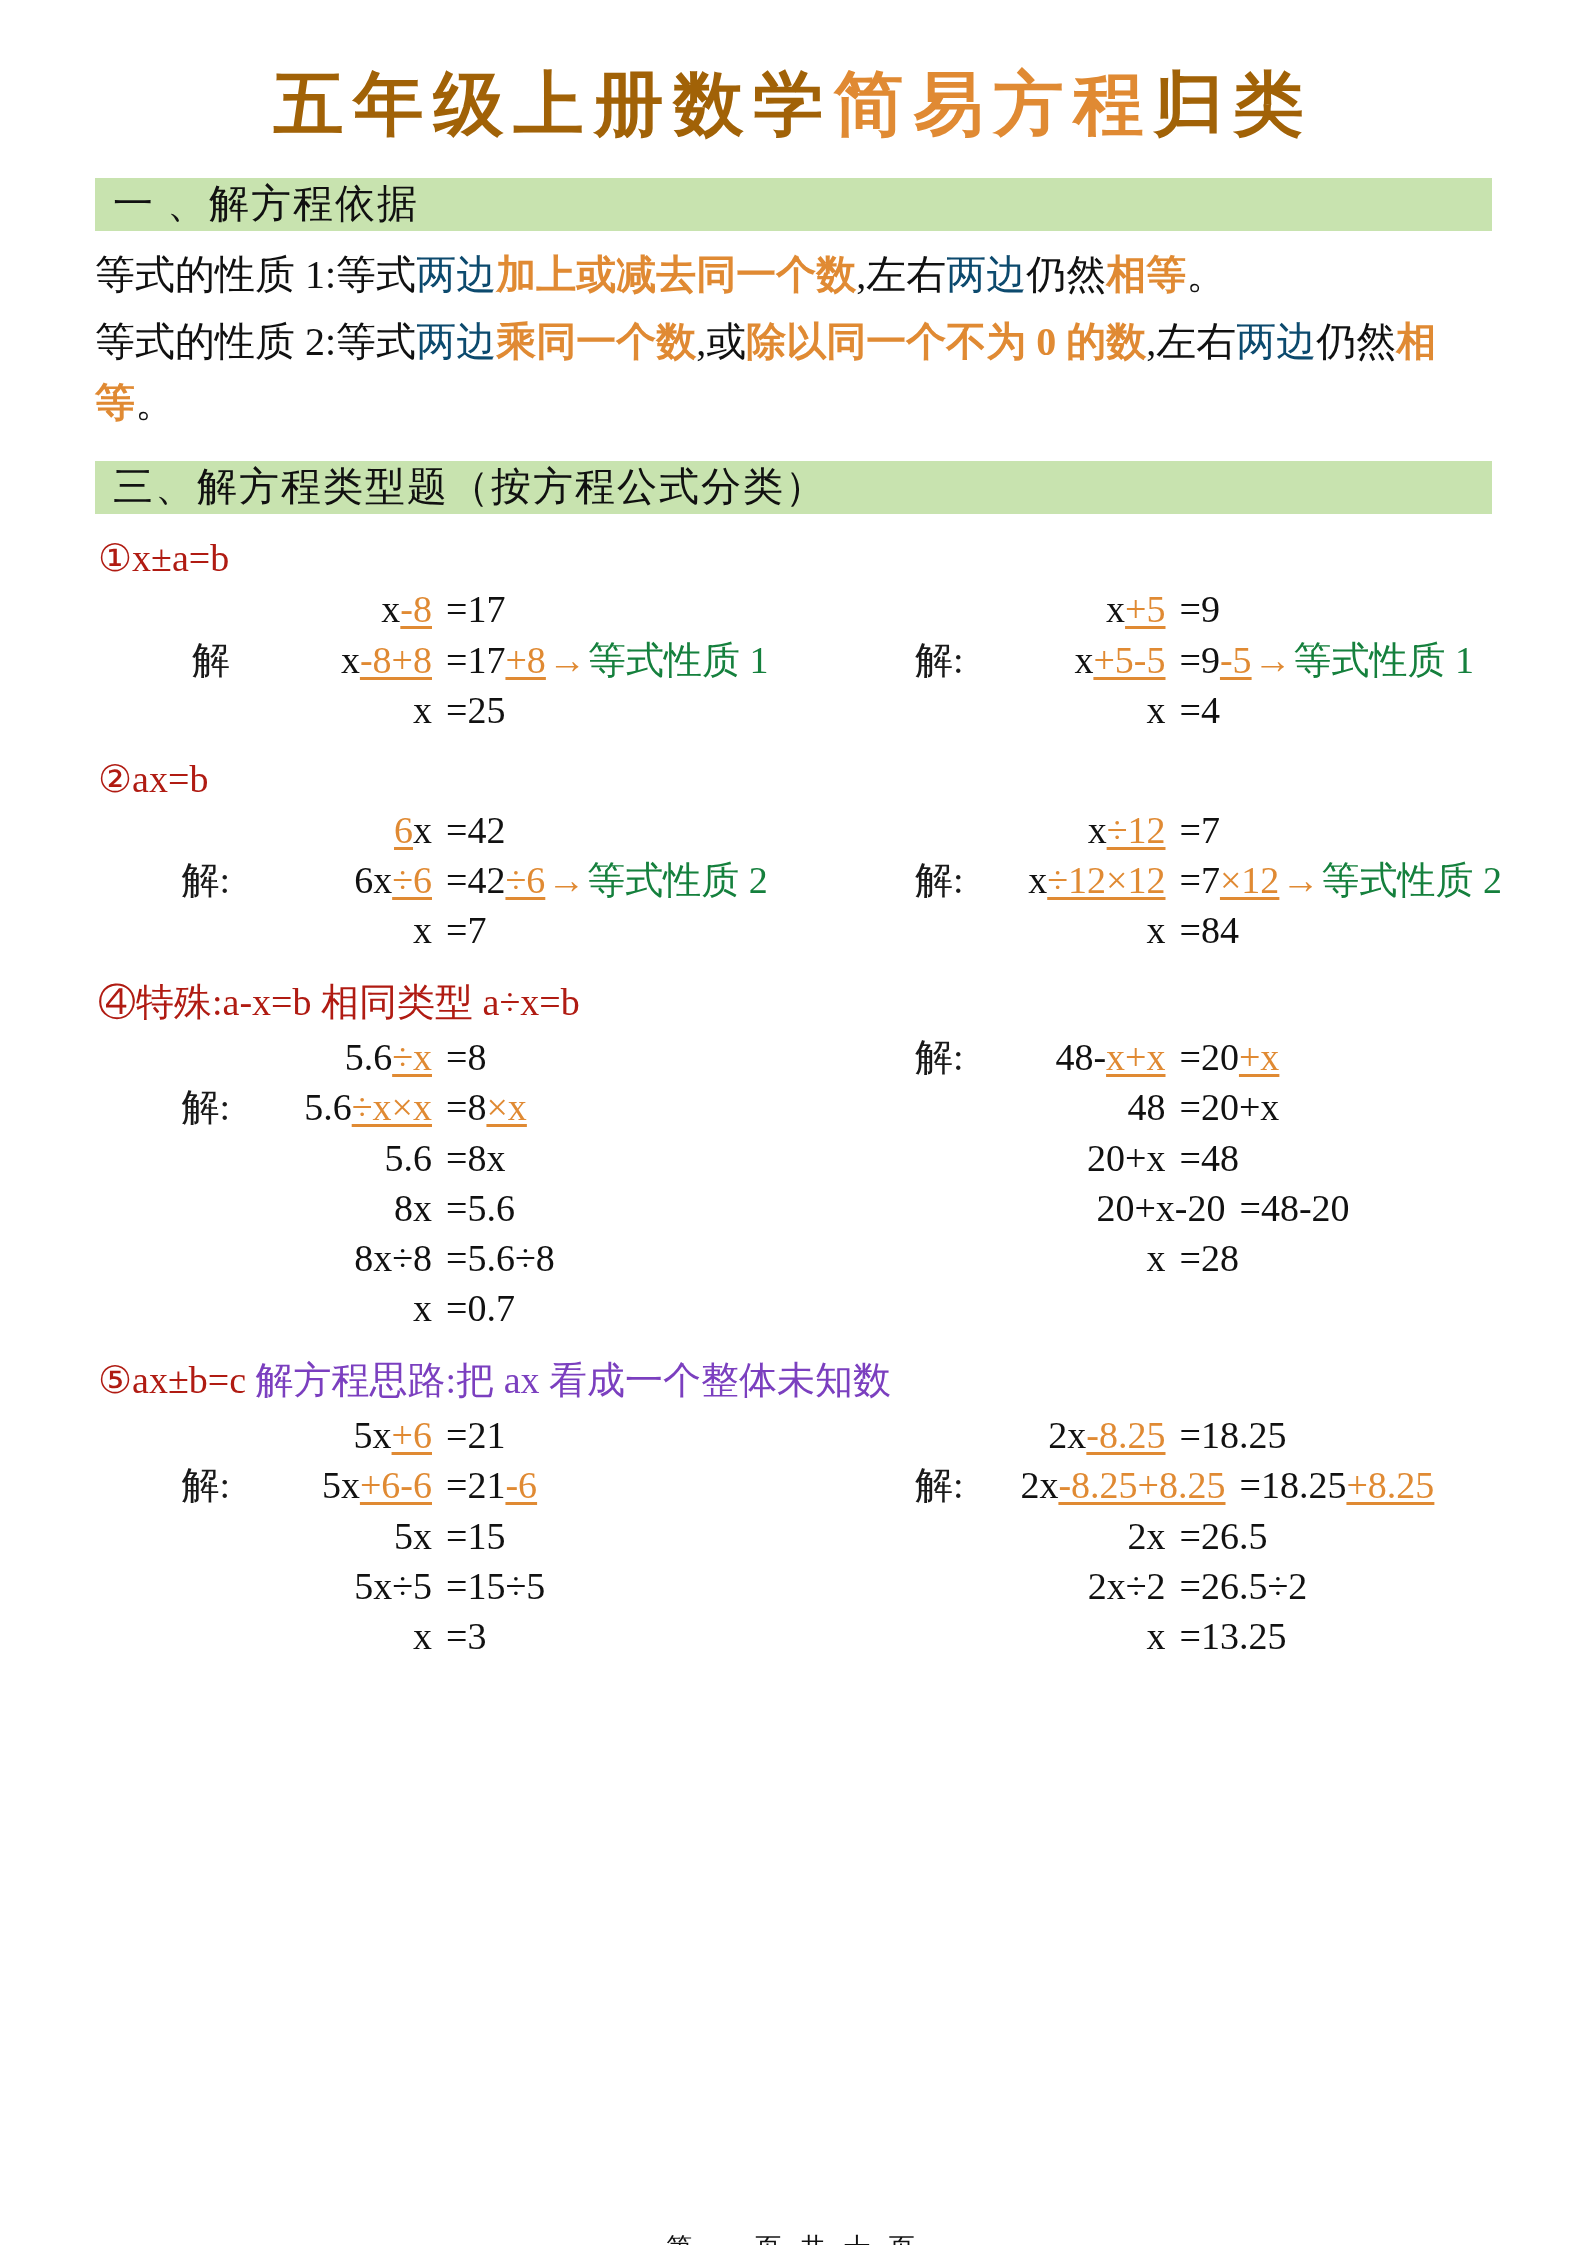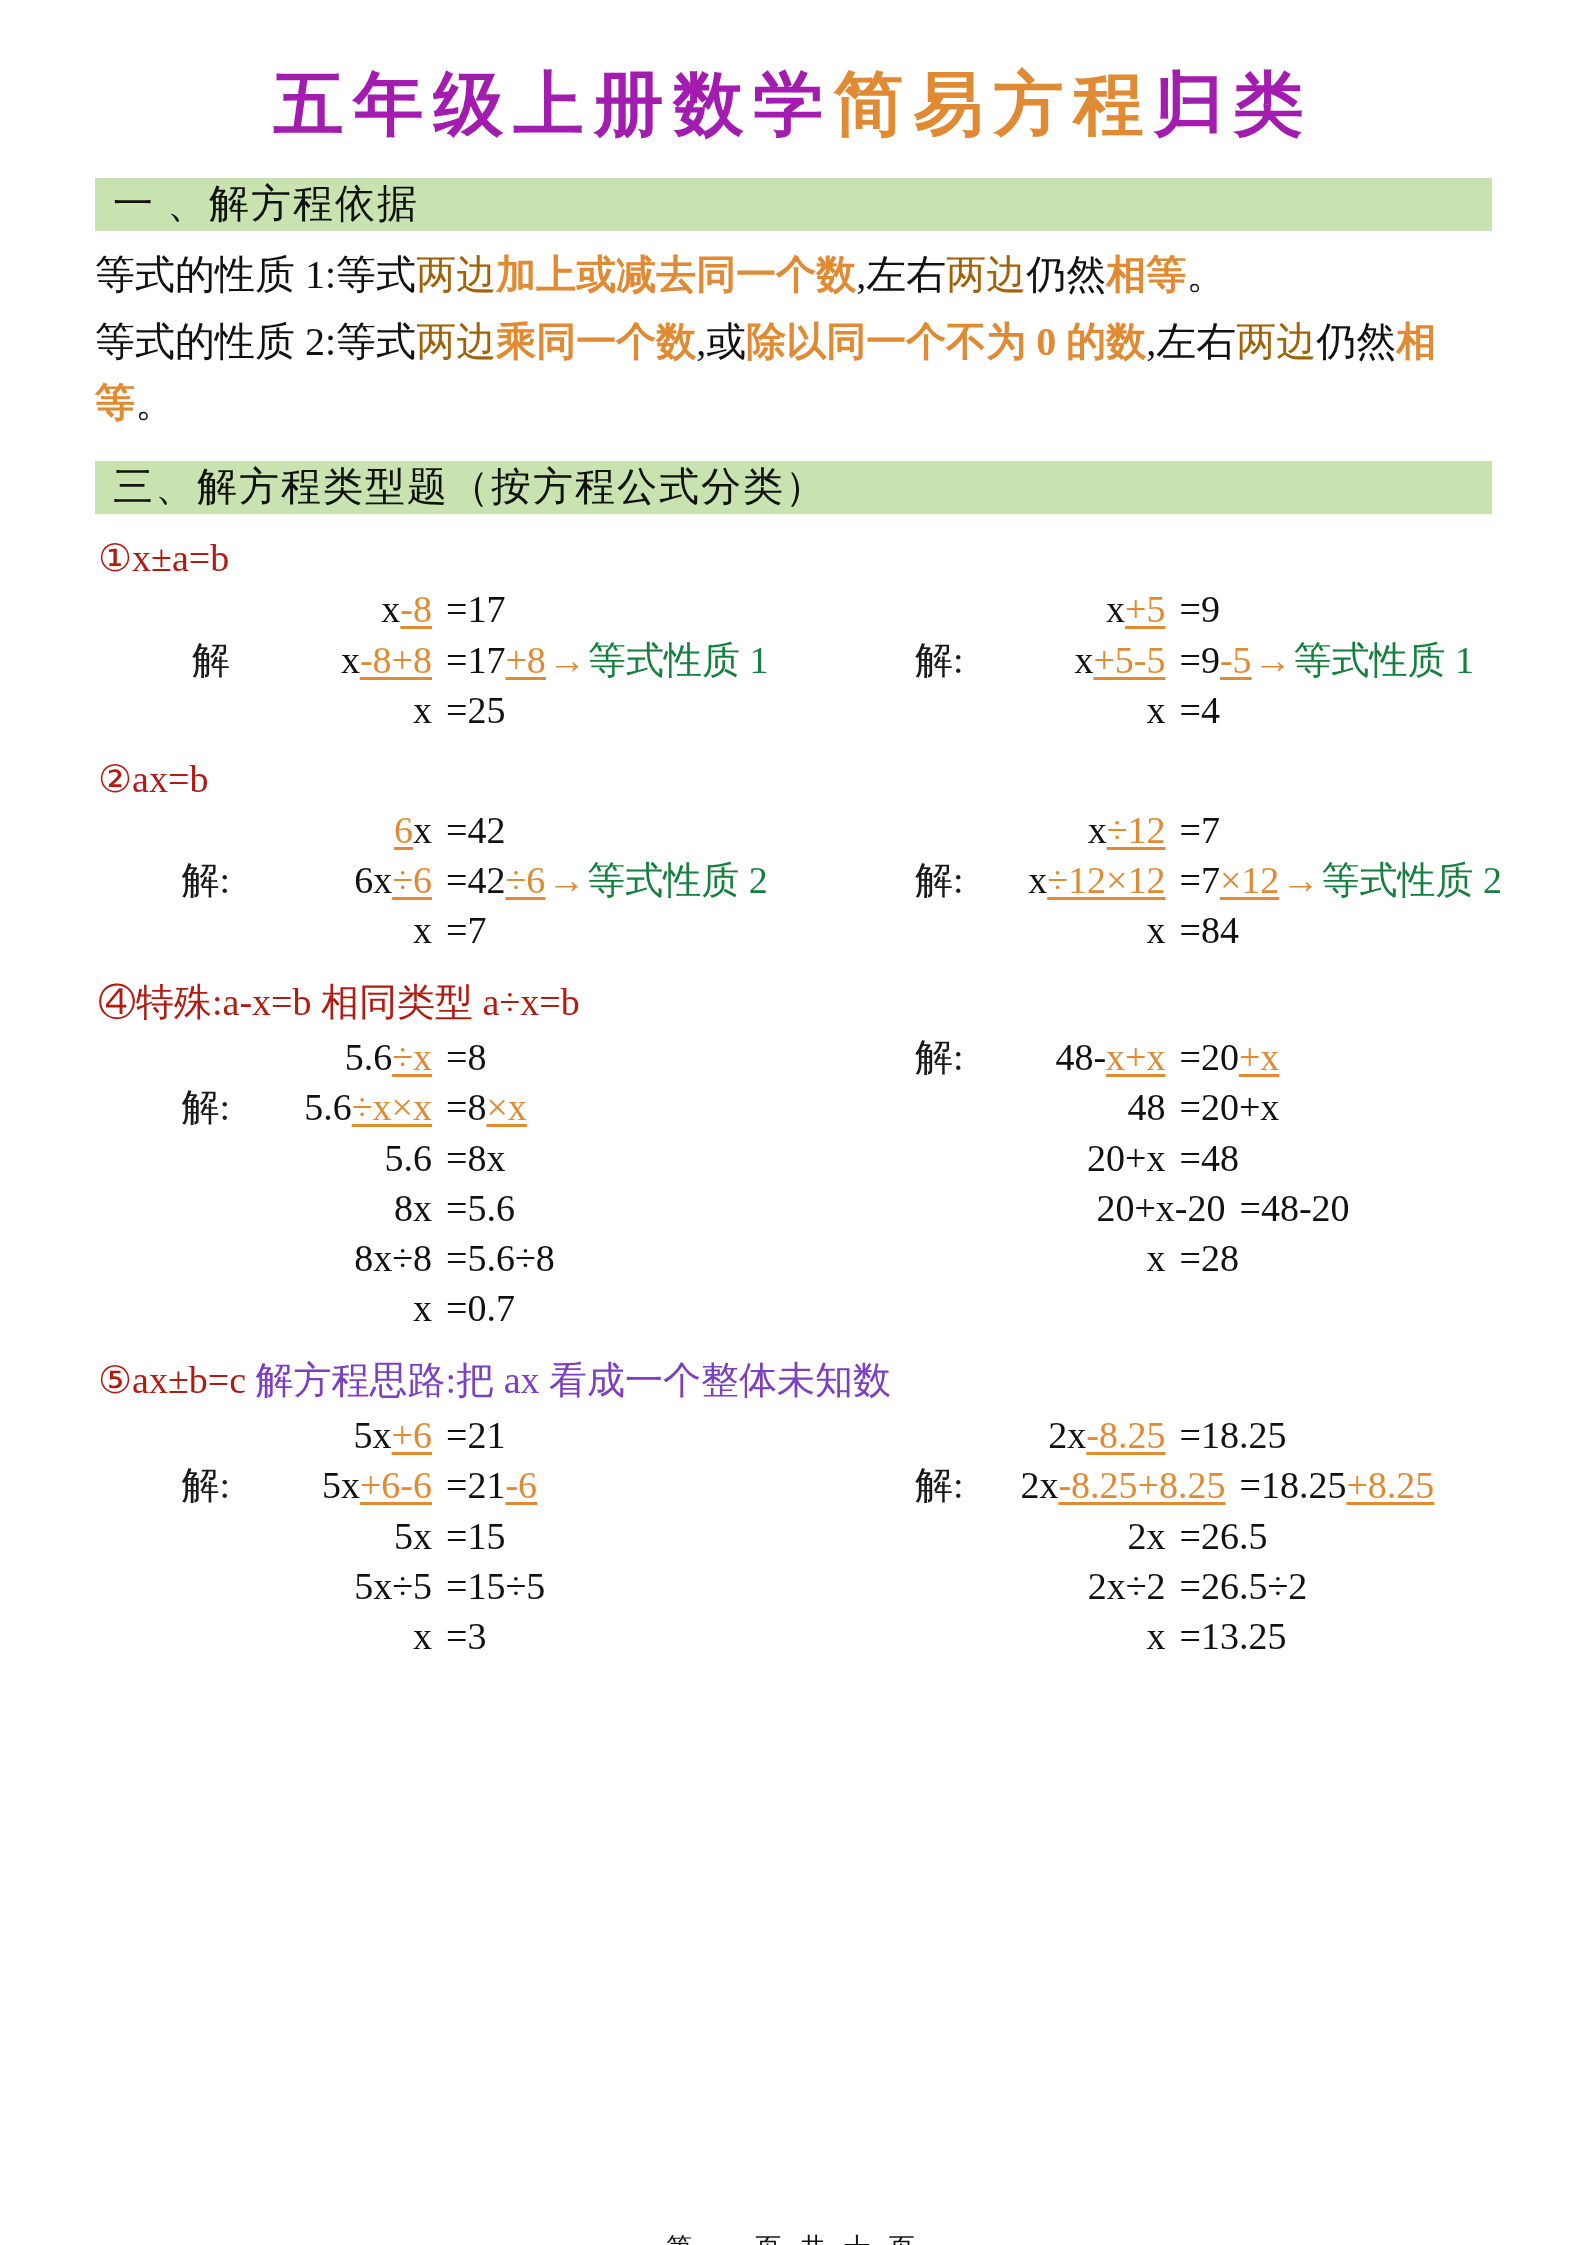--- a/index.html
+++ b/index.html
@@ -26,21 +26,21 @@
   
   .doc-title {
     text-align: center;
     font-size: 70px;
     letter-spacing: 10px;
     font-weight: 600;
     margin: 58px 0 26px 0;
     white-space: nowrap;
     font-family: "DejaVu Serif", "Liberation Serif", serif;
   }
-  .doc-title .t-black { color: #a21caf; font-family: Liberation Mono, monospace; }
+  .doc-title .t-black { color: #a16207; font-family: Liberation Mono, monospace; }
   .doc-title .t-orange { color: #E08A33; }
 
   
   .section-bar {
     background: #C8E3AF;
     margin: 0 95px 0 95px;
     padding: 10px 0 12px 18px;
     box-sizing: border-box;
     font-size: 40px;
     letter-spacing: 2px;
@@ -53,21 +53,21 @@
   .section-bar.second { margin-top: 28px; }
 
   
   .props {
     margin: 14px 95px 0 95px;
     font-size: 40px;
     line-height: 1.52;
     letter-spacing: 0px;
   }
   .props p { margin: 6px 0; }
-  .purple { color: #a16207; }
+  .purple { color: #0c4a6e; }
   .orange { color: #E08A33; font-weight: bold; }
   .black  { color: #111111; }
 
   
   .type-head {
     margin: 22px 0 4px 98px;
     font-size: 38px;
     color: #B01B12;
     letter-spacing: 0px;
   }

